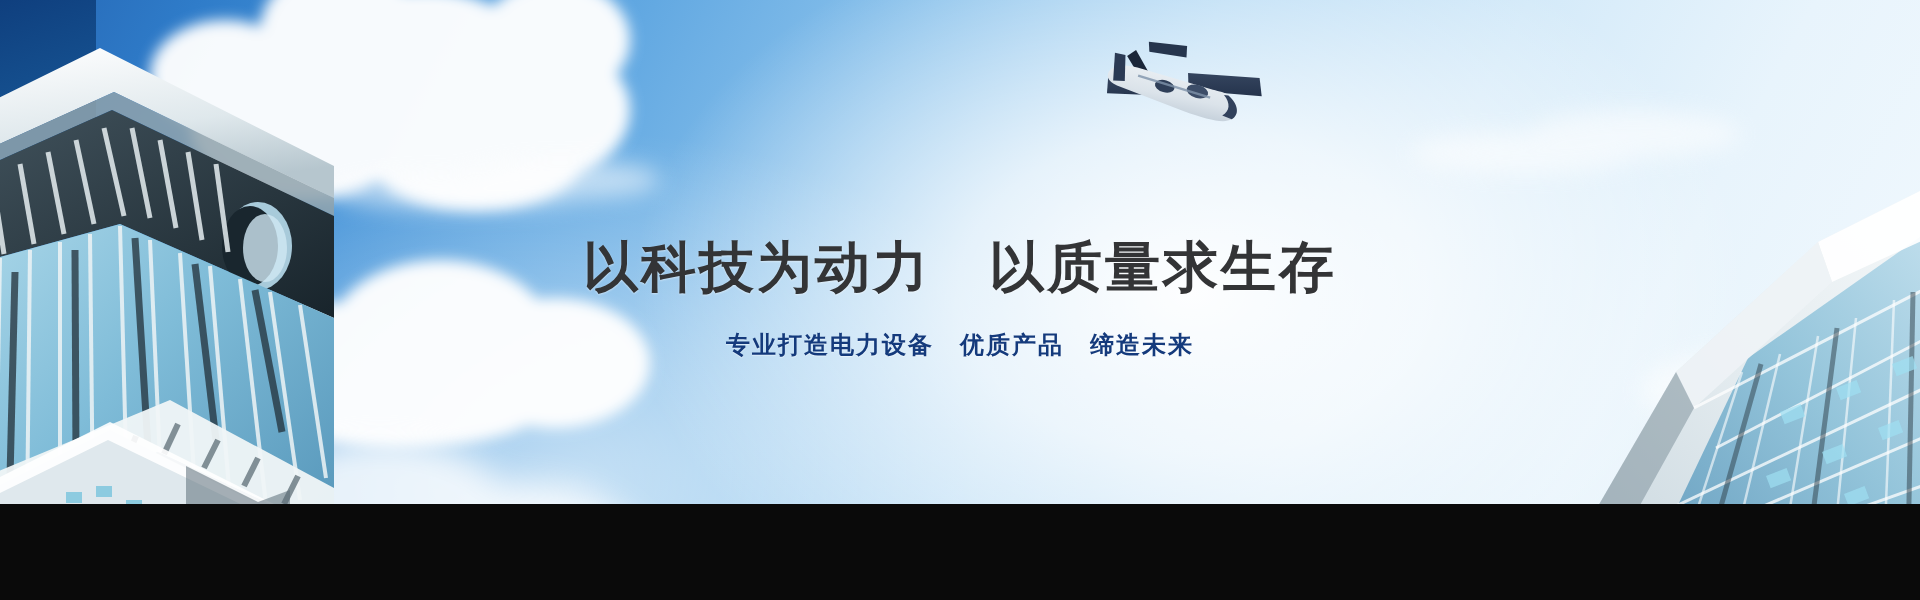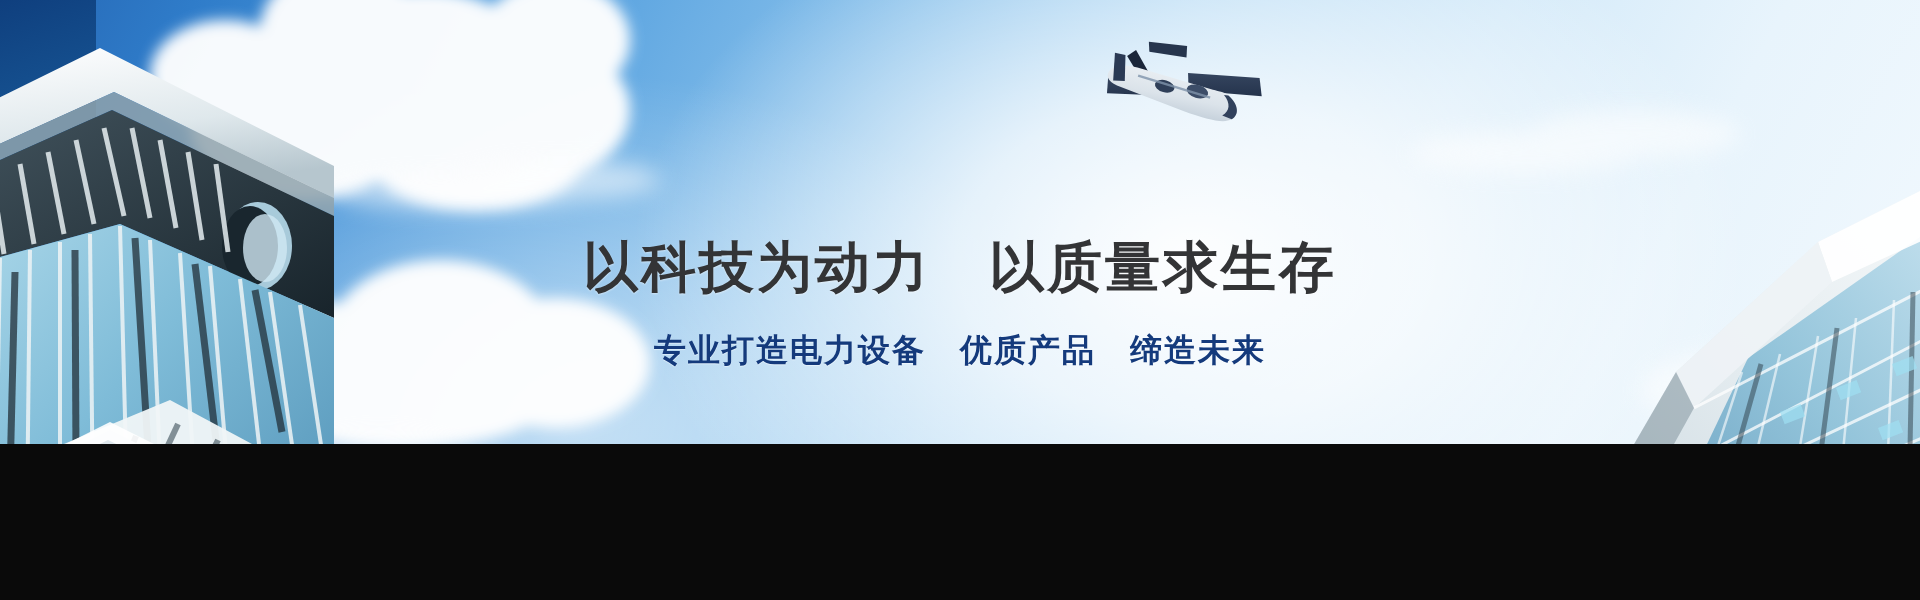--- a/index.html
+++ b/index.html
@@ -1,17 +1,17 @@
 <!DOCTYPE html>
 <html><head>
 <meta charset="utf-8">
 <style>
   html,body{margin:0;padding:0;background:#0a0a0a;}
   #banner{
-    position:relative;width:1920px;height:444px;overflow:hidden;
+    position:relative;width:1920px;height:504px;overflow:hidden;
     font-family:"Liberation Sans","DejaVu Sans",sans-serif;
     background:
       radial-gradient(ellipse 900px 620px at 62% 58%, rgba(255,255,255,.97) 0%, rgba(255,255,255,.72) 26%, rgba(255,255,255,0) 62%),
       radial-gradient(ellipse 760px 520px at 30% 96%, rgba(255,255,255,.55) 0%, rgba(255,255,255,0) 68%),
       linear-gradient(118deg,
         #2566b4 0%, #2f7cc9 9%, #4593d8 19%, #63a9e2 30%,
         #8cc3ec 43%, #b3d9f4 56%, #d4eaf9 70%, #e8f4fc 83%, #f2f9fe 100%);
     text-decoration: underline;
   }
   #banner *{box-sizing:border-box;}
@@ -41,21 +41,21 @@
   
   #text-block{
     position:absolute;left:0;right:0;top:236px;text-align:center;
   }
   #headline{
     margin:0;font-size:55px;line-height:1.16;font-weight:700;
     color:#333436;letter-spacing:3px;white-space:pre;
     text-shadow:0 1px 2px rgba(255,255,255,.45);
   }
   #subtitle{
-    margin:31px 0 0;font-size:32px;line-height:1.2;font-weight:700;
+    margin:31px 0 0;font-size:24px;line-height:1.2;font-weight:700;
     color:#143a7c;letter-spacing:2px;white-space:pre;
     text-shadow:0 1px 1px rgba(255,255,255,.5);
   }
 </style>
 </head>
 <body>
 
 <div id="banner">
 
   <div class="layer nosel">

